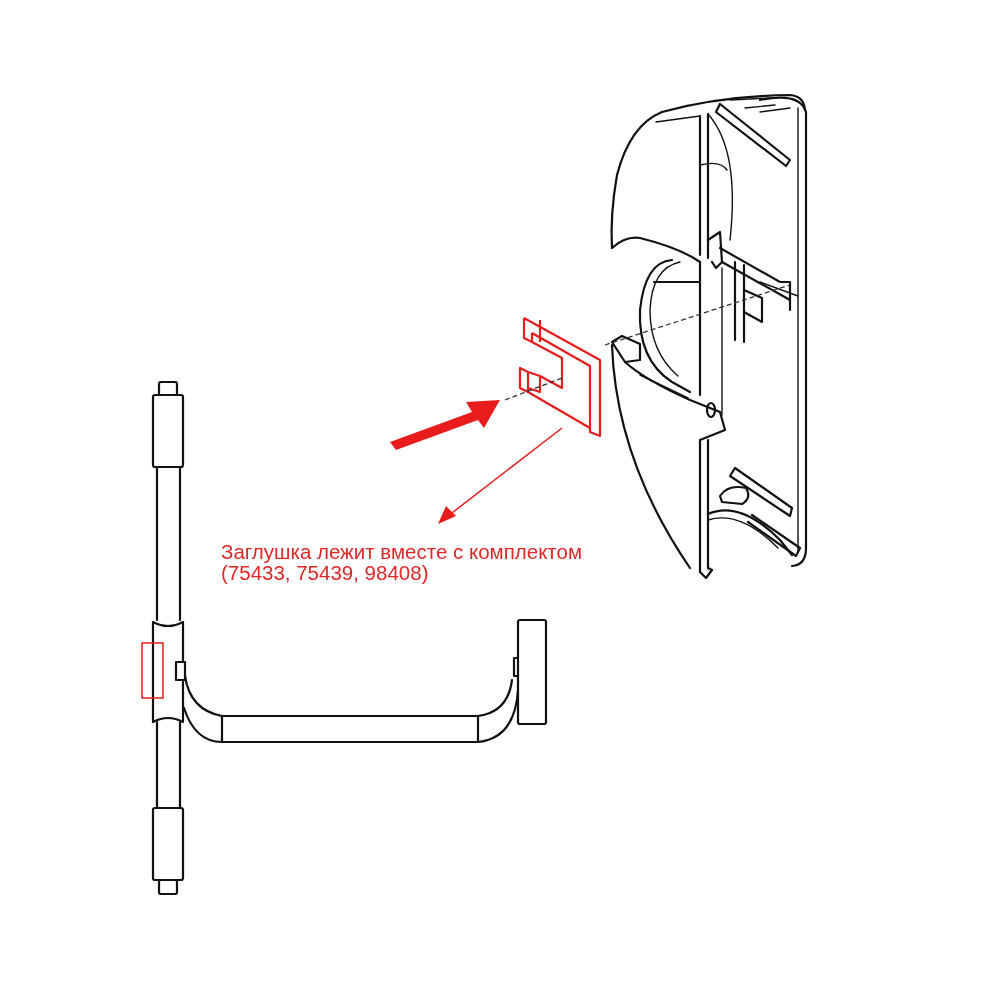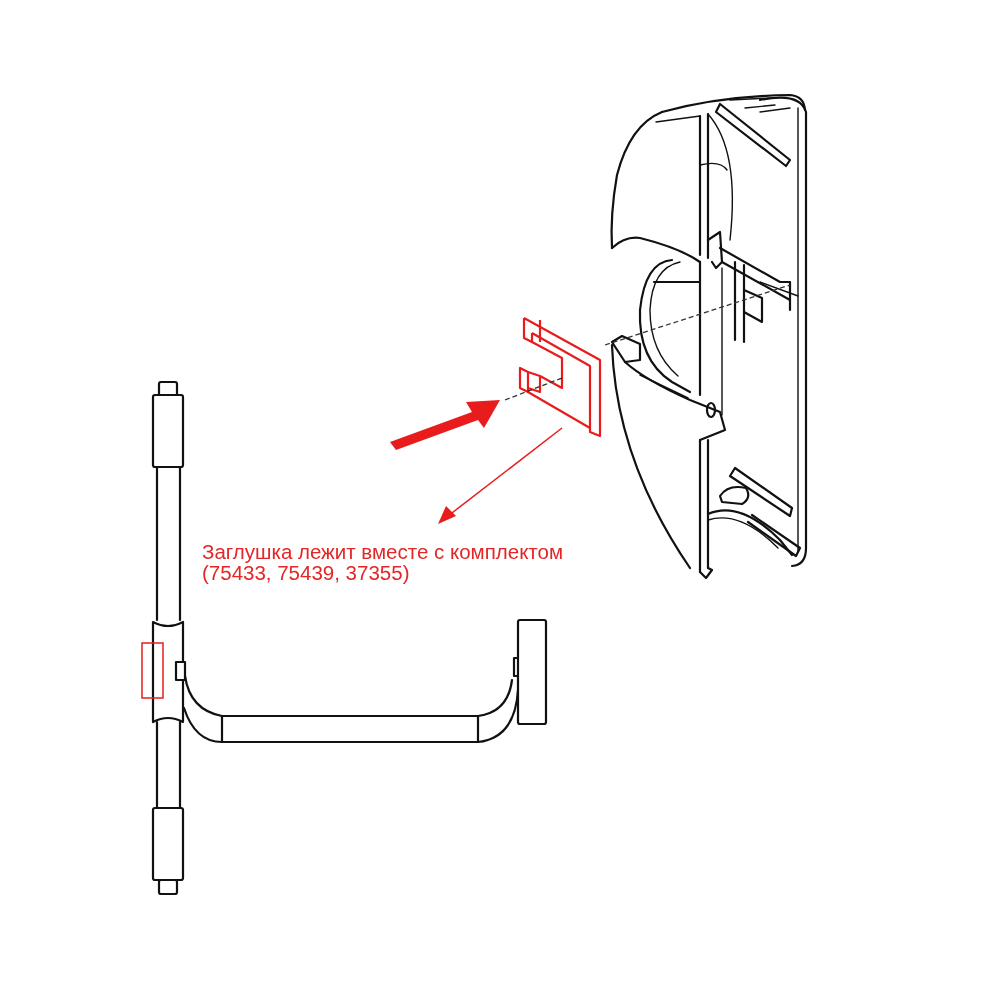--- a/index.html
+++ b/index.html
@@ -1,20 +1,20 @@
 <!DOCTYPE html>
 <html><head>
 <meta charset="utf-8">
 <style>
   html, body { margin: 0; padding: 0; background: #ffffff; }
   body { width: 1000px; height: 1000px; position: relative; overflow: hidden; }
   #canvas { position: absolute; left: 0; top: 0; width: 1000px; height: 1000px; }
   .caption {
     position: absolute;
-    left: 202px; top: 541px;
+    left: 221px; top: 541px;
     font-family: "Liberation Sans", sans-serif;
     font-size: 20.5px;
     line-height: 21px;
     color: #e32626;
     white-space: nowrap;
   }
   .caption div { margin: 0; }
   svg .ink { fill: none; stroke: #111; stroke-width: 2.2; stroke-linejoin: round; stroke-linecap: round; }
   svg .ink-thin { fill: none; stroke: #111; stroke-width: 1.4; stroke-linejoin: round; stroke-linecap: round; }
   svg .ink-fill { fill: #fff; stroke: #111; stroke-width: 2.2; stroke-linejoin: round; }
@@ -130,14 +130,14 @@
     <path class="ink" d="M478 716 Q508 712 512 680"></path>
     <path class="ink" d="M478 742 Q515 738 518 690"></path>
     <rect class="ink-fill" x="514" y="658" width="9" height="18"></rect>
   </g>
 
   <rect class="ink-fill" x="518" y="620" width="28" height="104" rx="2"></rect>
 </svg>
 
 <div class="caption">
   <div>Заглушка лежит вместе с комплектом</div>
-  <div>(75433, 75439, 37355)</div>
+  <div>(75433, 75439, 98408)</div>
 </div>
 
 </body></html>

